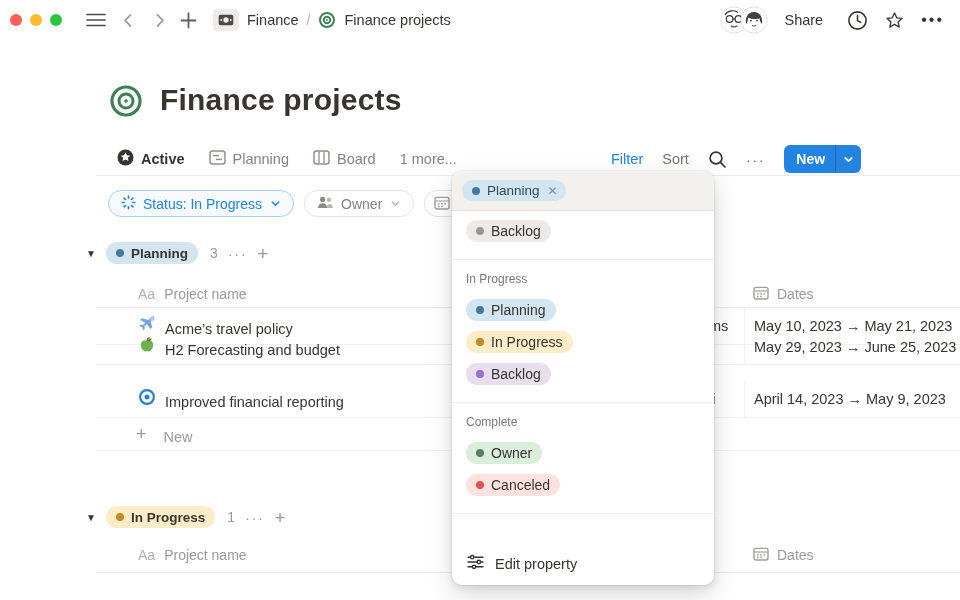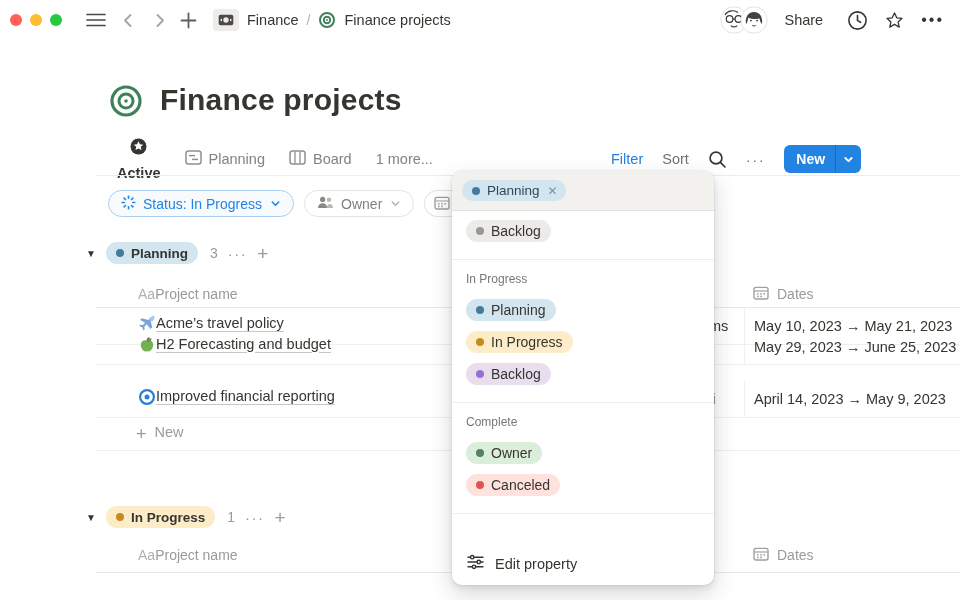--- a/index.html
+++ b/index.html
@@ -29,21 +29,21 @@
   .tb-right .tb-icon { margin-right:16px; cursor:pointer; }
   .tb-dots { font-size:16px; letter-spacing:2px; color:#37352F; margin-right:0; cursor:pointer; }
 
   
   .page-icon { position:absolute; left:108px; top:83px; }
   .page-title { position:absolute; left:160px; top:83px; font-size:30px; font-weight:700; letter-spacing:.2px; }
 
   
   .views-left { position:absolute; left:117px; top:144px; height:30px; display:flex; align-items:center; gap:24px; }
   .vtab { display:flex; align-items:center; gap:7px; font-size:14.5px; color:#84827D; cursor:pointer; white-space:nowrap; }
-  .vtab.active { color:#37352F; font-weight:600;flex-direction:column; }
+  .vtab.active { color:#37352F; font-weight:600; }
   .views-right { position:absolute; left:611px; top:144px; height:30px; display:flex; align-items:center; gap:19px; }
   .vr-filter { color:#2383E2; font-size:14.5px; cursor:pointer; }
   .vr-sort { color:#73726E; font-size:14.5px; cursor:pointer; }
   .vr-dots { color:#73726E; font-size:15px; letter-spacing:1.5px; cursor:pointer; }
   .new-btn { display:flex; align-items:stretch; height:28px; background:#2383E2; border-radius:6px;
              overflow:hidden; cursor:pointer; }
   .new-btn .nb-label { display:flex; align-items:center; padding:0 10px 0 12px; color:#fff; font-size:14px; font-weight:700; }
   .new-btn .nb-split { width:1px; background:rgba(0,0,0,0.18); }
   .new-btn .nb-chev { display:flex; align-items:center; padding:0 7px; color:#fff; }
   .tabs-divider { position:absolute; left:96px; right:0; top:175px; border-top:1px solid #EDECEA; }
@@ -68,21 +68,21 @@
   .c-purple { background:#E8DEEE; } .c-purple .dot { background:#9A6DD7; }
   .c-gray { background:#ECEBEA; } .c-gray .dot { background:#989794; }
   .c-green { background:#DBEDDB; } .c-green .dot { background:#548164; }
   .c-red { background:#FFE2DD; } .c-red .dot { background:#DF5452; }
   .gh-count { color:#9B9A97; font-size:14px; margin-left:2px; }
   .gh-dots { color:#9B9A97; font-size:15px; letter-spacing:1.5px; cursor:pointer; }
   .gh-plus { color:#9B9A97; font-size:19px; cursor:pointer; line-height:1; }
 
   .trow { position:absolute; left:96px; right:0; display:flex; align-items:center; border-bottom:1px solid #EFEFEE; }
   .trow.thead { border-bottom-color:#E9E9E7; }
-  .cell-name { flex:1; display:flex; align-items:flex-start; padding-left:42px; overflow:hidden; white-space:nowrap; }
+  .cell-name { flex:1; display:flex; align-items:flex-end; gap:9px; padding-left:42px; overflow:hidden; white-space:nowrap; }
   .cell-clip { width:30px; overflow:hidden; white-space:nowrap; font-size:14.5px; color:#37352F; }
   .cell-clip span { display:inline-block; margin-left:-5px; }
   .cell-dates { width:216px; padding-left:9px; display:flex; align-items:center; gap:8px;
                 overflow:hidden; white-space:nowrap; font-size:14.5px; }
   .trow .cell-dates.bordered { border-left:1px solid #EFEFEE; align-self:stretch; }
   .th-aa { color:#B3B1AD; font-size:14px; }
   .th-label { color:#9B9A97; font-size:14px; cursor:pointer; }
   .row-name { font-size:14.5px; font-weight:500; color:#37352F; cursor:pointer;
               text-decoration:underline; text-decoration-color:rgba(55,53,47,0.28); text-underline-offset:3px; }
   .newrow { color:#9B9A97; font-size:14.5px; cursor:pointer; }

